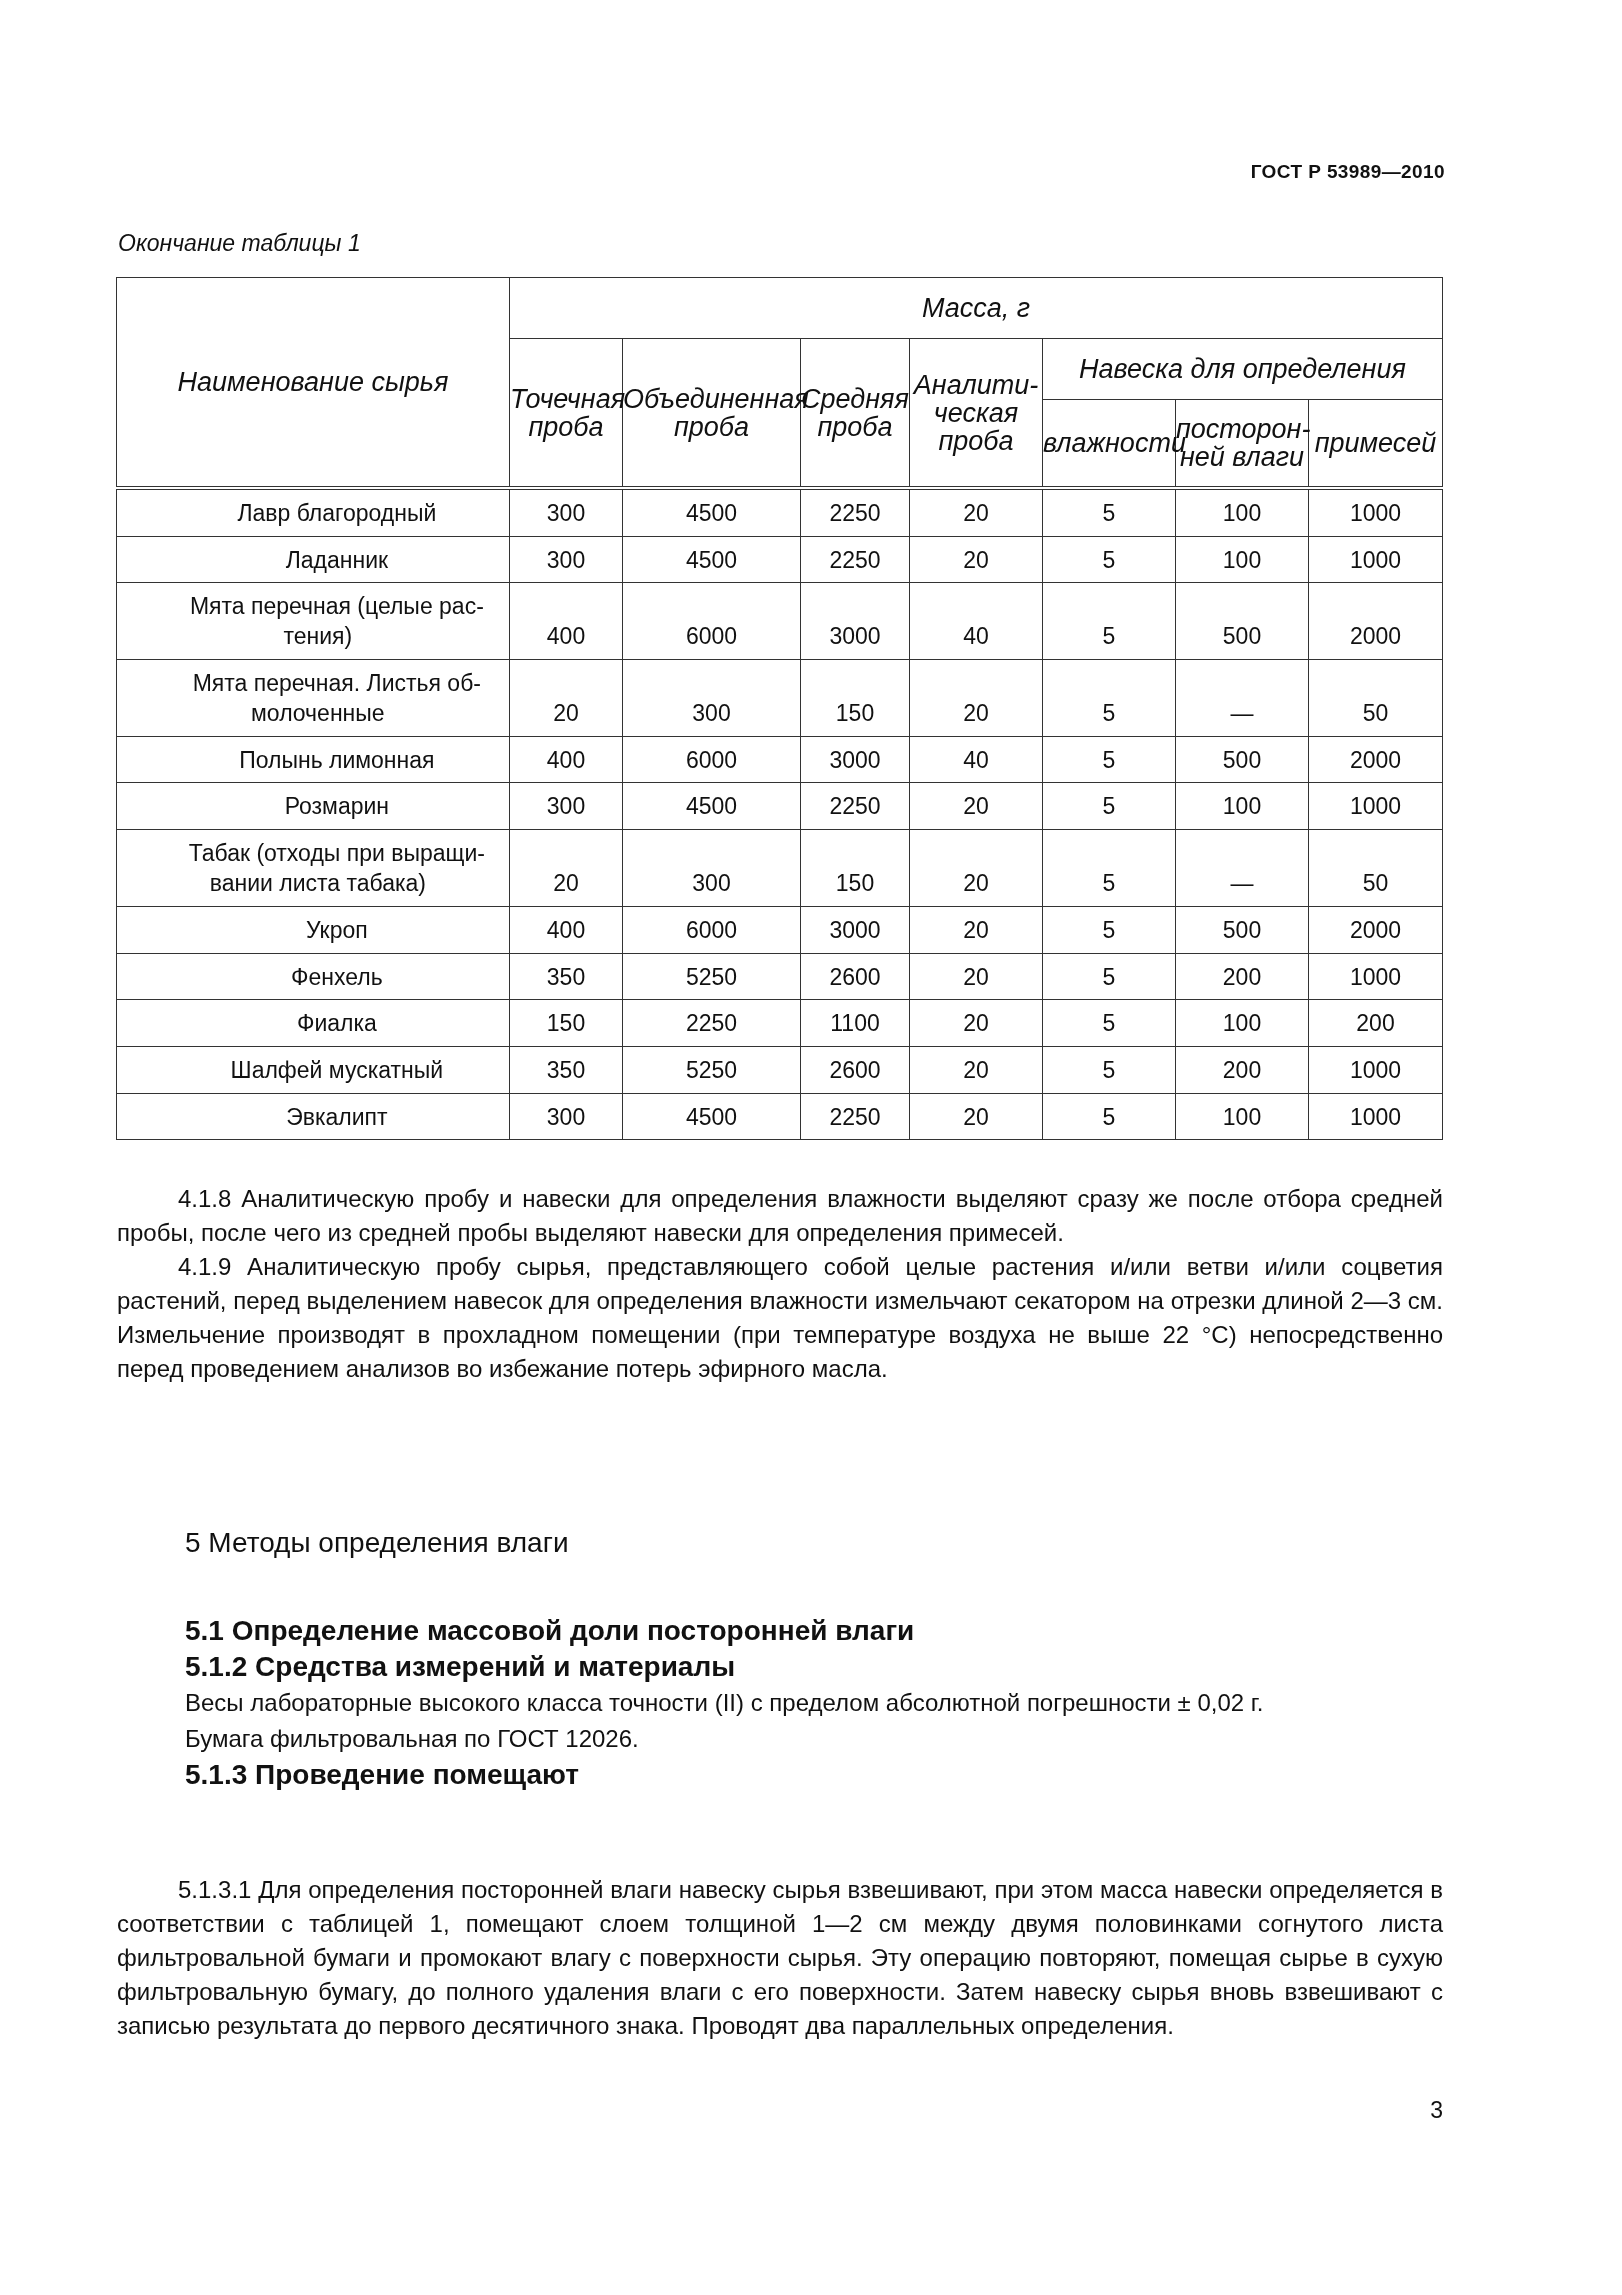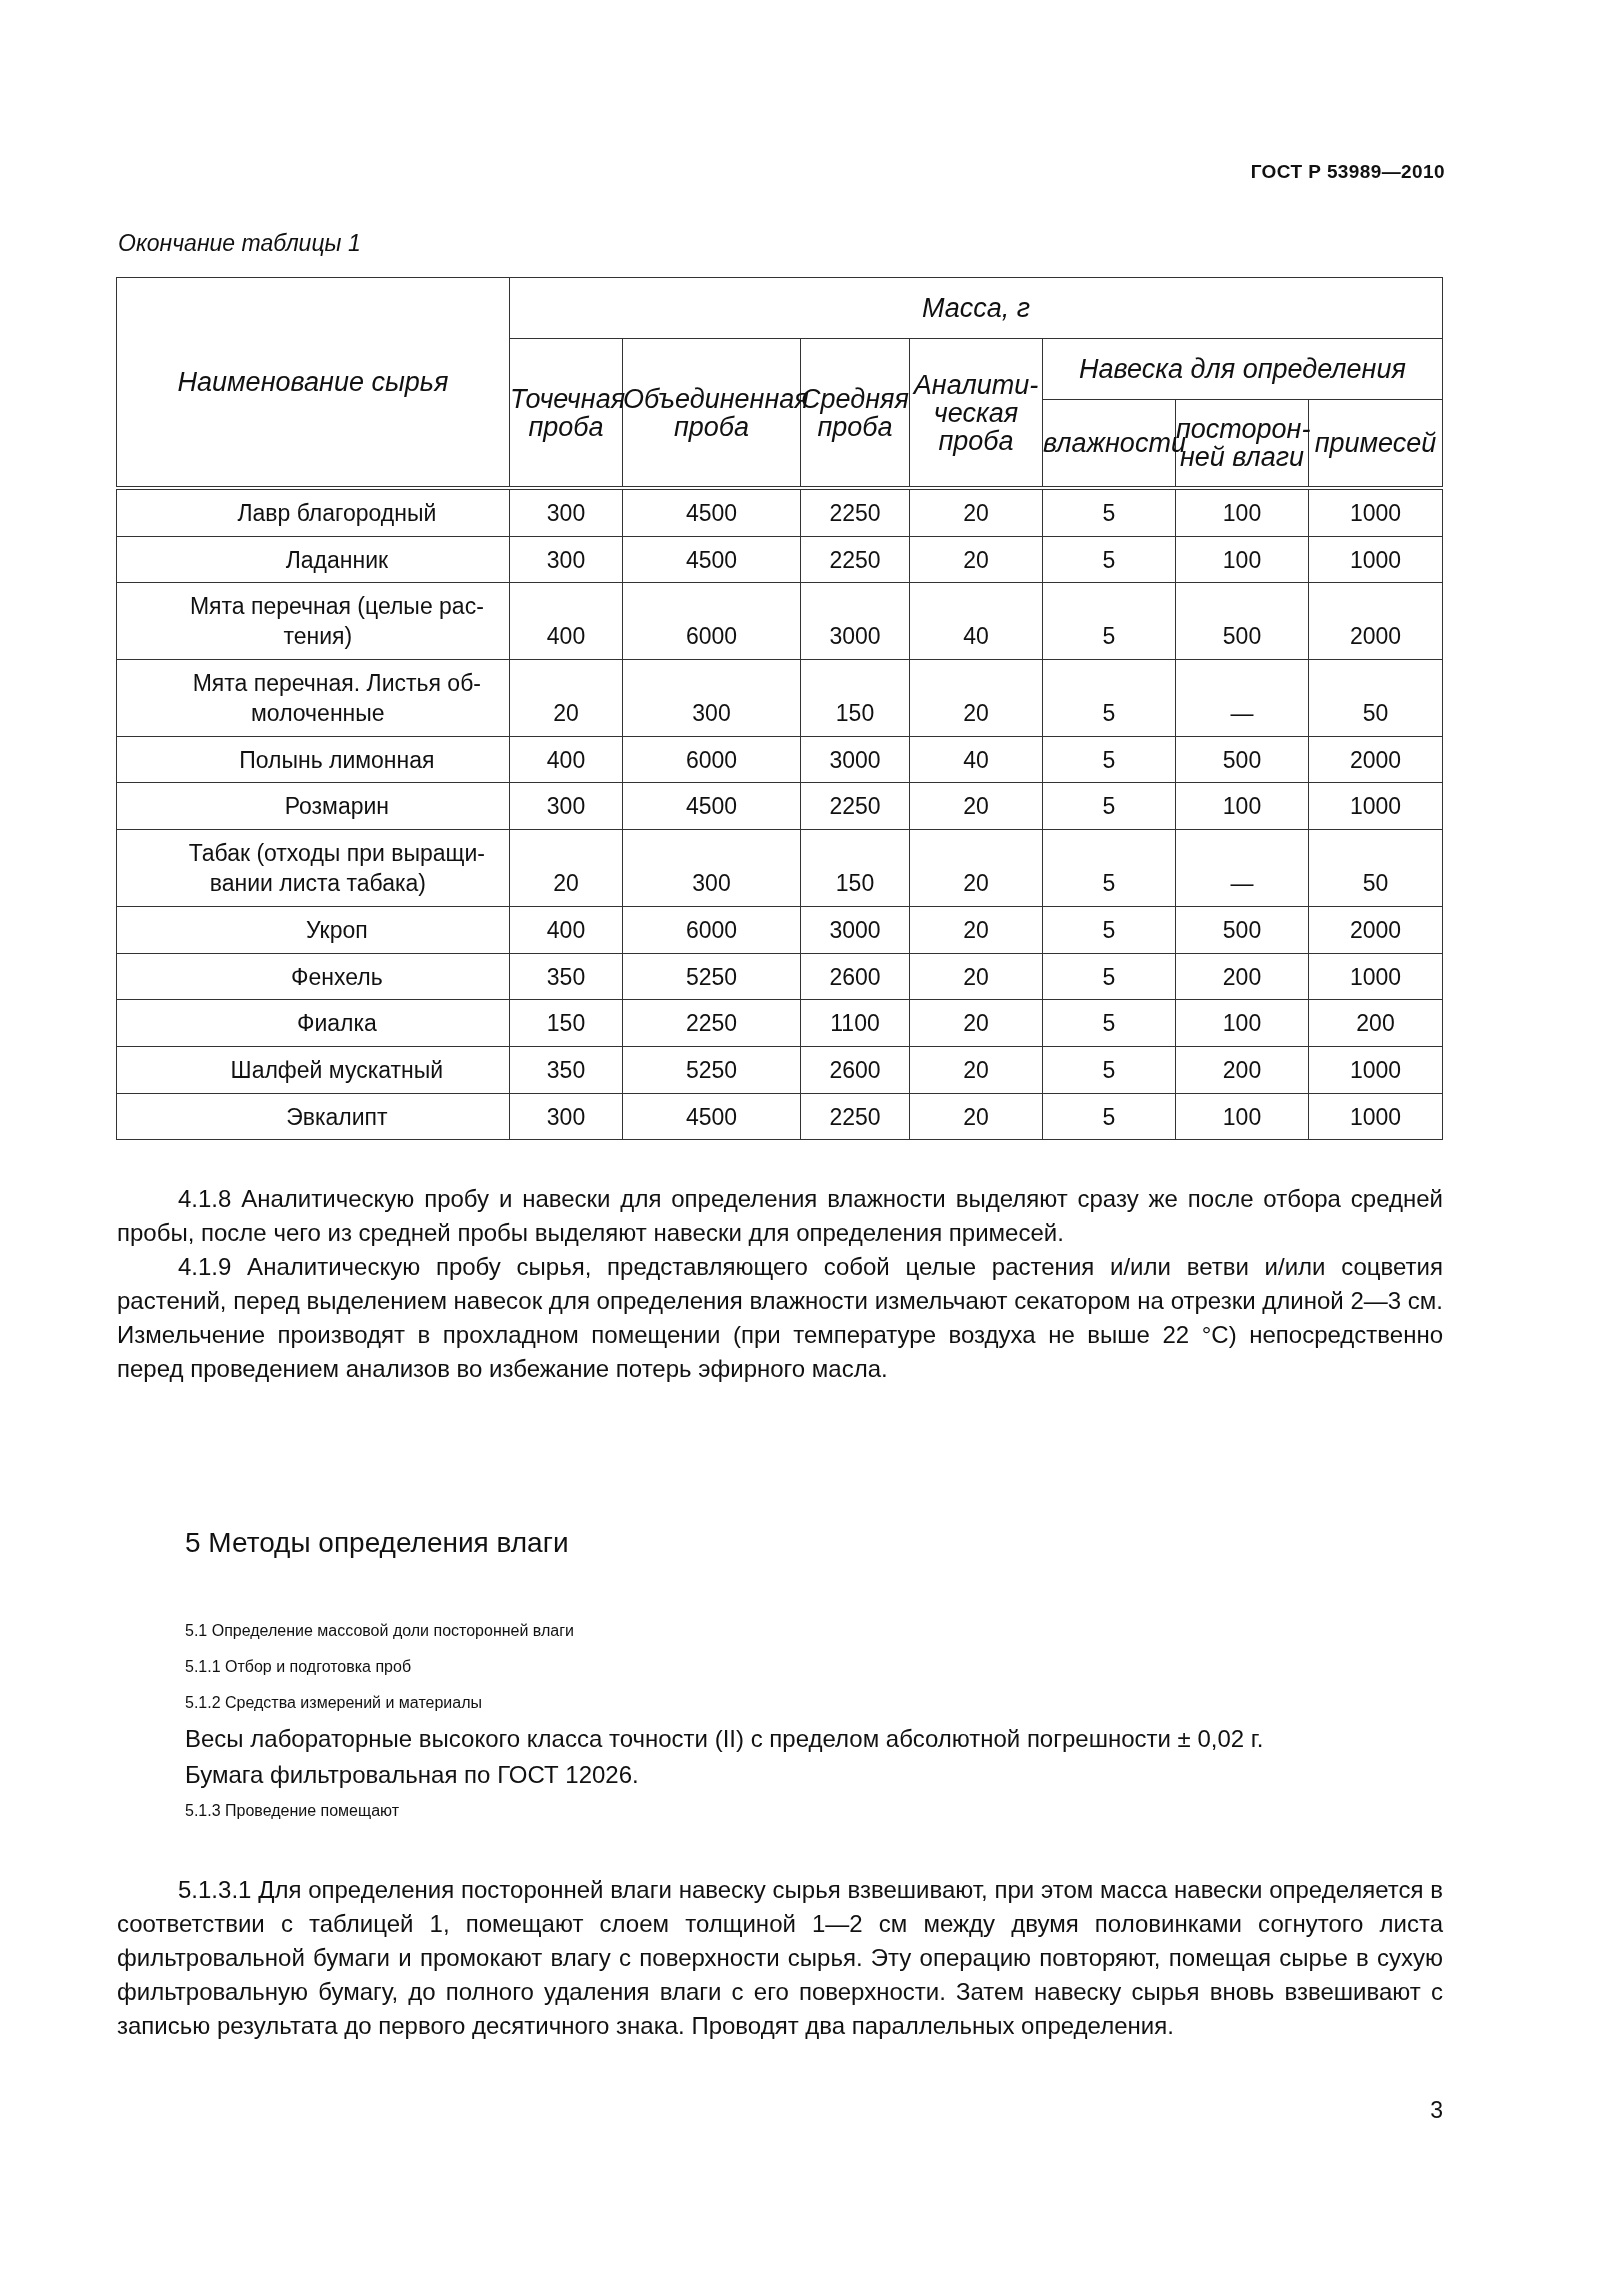--- a/index.html
+++ b/index.html
@@ -33,21 +33,21 @@
   table.mass tbody tr.double td { height: 68px; }
   table.mass tbody td.name { text-align: center; padding-left: 10.7px; padding-right: 1px; margin-top: 40px; }
   .name .first { display: block; padding-left: 38px; }
   .text-block {
     position: absolute; left: 117px; width: 1326px; font-size: 24px; line-height: 34px;
     text-align: justify;
   }
   .text-block p { margin: 0; }
   .indent { text-indent: 61px; }
   .sec-heading { font-weight: normal; font-size: 28px; margin: 0; }
-  .sub-heading { font-weight: normal; font-size: 16px; margin: 0; }
+  .sub-heading { font-weight: bold; font-size: 28px; margin: 0; }
   .p418 { top: 1182px; }
   .sec5 { position: absolute; left: 185px; top: 1527px; }
   .sec51 { position: absolute; left: 185px; top: 1613px; width: 1263px; font-size: 24px; line-height: 36px; }
   .sec51 p { margin: 0; }
   .p5131 { top: 1873px; }
   .page-number { position: absolute; top: 2097px; right: 180px; font-size: 23px; }
 </style>
 </head>
 <body>
 
@@ -230,21 +230,20 @@
   <p class="indent">4.1.8  Аналитическую пробу и навески для определения влажности выделяют сразу же после отбора средней пробы, после чего из средней пробы выделяют навески для определения примесей.</p>
   <p class="indent">4.1.9  Аналитическую пробу сырья, представляющего собой целые растения и/или ветви и/или соцветия растений, перед выделением навесок для определения влажности измельчают секатором на отрезки длиной 2—3 см. Измельчение производят в прохладном помещении (при температуре воздуха не выше 22 °С) непосредственно перед проведением анализов во избежание потерь эфирного масла.</p>
 </div>
 
 <div class="sec5">
   <h2 class="sec-heading">5  Методы определения влаги</h2>
 </div>
 
 <div class="sec51">
   <p class="sub-heading">5.1  Определение массовой доли посторонней влаги</p>
-  <p class="sub-heading">5.1.1  Отбор и подготовка проб</p>
   <p class="sub-heading">5.1.2  Средства измерений и материалы</p>
   <p>Весы лабораторные высокого класса точности (II) с пределом абсолютной погрешности ± 0,02 г.</p>
   <p>Бумага фильтровальная по ГОСТ 12026.</p>
   <p class="sub-heading">5.1.3  Проведение помещают</p>
 </div>
 
 <div class="text-block p5131">
   <p class="indent">5.1.3.1  Для определения посторонней влаги навеску сырья взвешивают, при этом масса навески определяется в соответствии с таблицей 1, помещают слоем толщиной 1—2 см между двумя половинками согнутого листа фильтровальной бумаги и промокают влагу с поверхности сырья. Эту операцию повторяют, помещая сырье в сухую фильтровальную бумагу, до полного удаления влаги с его поверхности. Затем навеску сырья вновь взвешивают с записью результата до первого десятичного знака. Проводят два параллельных определения.</p>
 </div>
 

